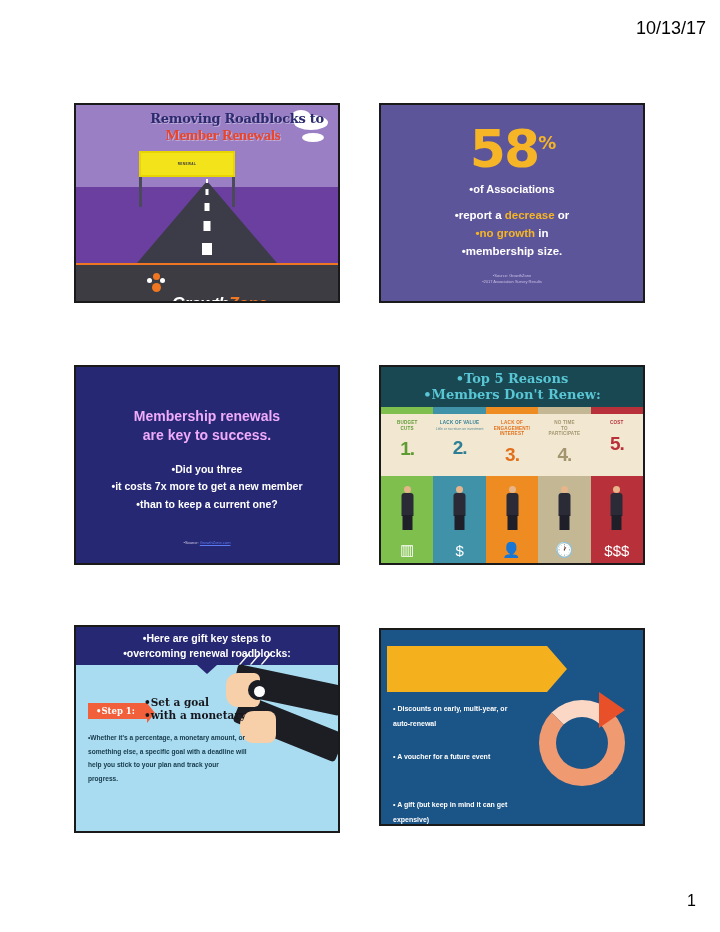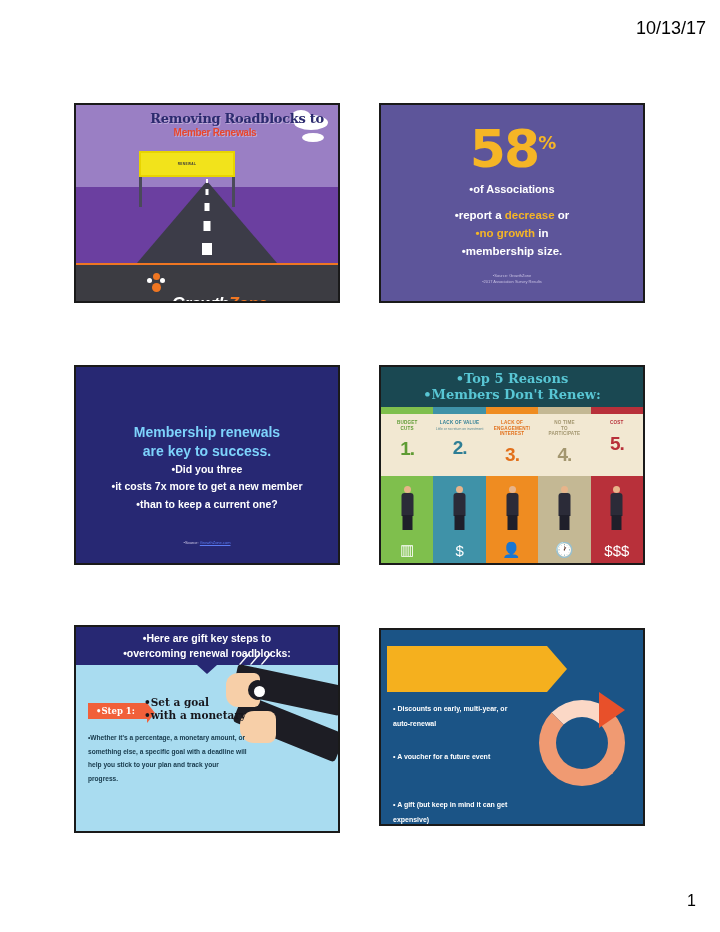--- a/index.html
+++ b/index.html
@@ -39,22 +39,22 @@
   .s1-sky { position:absolute; left:0; top:0; width:100%; height:42%; background:#9a7fc4; }
   .s1-ground { position:absolute; left:0; top:42%; width:100%; height:58%; background:#6b3fa0; }
   .s1-title1 {
     position:absolute; top:6px; left:0; width:100%; text-align:center;
     font-family:"DejaVu Serif", serif; font-weight:bold; font-size:13px;
     color:#2b2a6e; letter-spacing:-0.3px;
     text-shadow: 1px 1px 0 rgba(255,255,255,.35);
     margin-left: 30px;
   }
   .s1-title2 {
-    position:absolute; top:22px; left:8px; width:100%; text-align:center;
-    font-family:Liberation Sans, sans-serif; font-weight:bold; font-size:10px;
+    position:absolute; top:22px; left:16px; width:100%; text-align:center;
+    font-family:Liberation Serif, serif; font-weight:bold; font-size:15px;
     color:#e8452c; letter-spacing:-0.3px;
     text-shadow: 1px 1px 0 rgba(255,255,255,.35);
   }
   .s1-cloud { position:absolute; background:#fff; border-radius:50%; }
   .c1 { width:34px; height:15px; right:10px; top:10px; }
   .c1b{ width:20px; height:14px; right:27px; top:5px; }
   .c2 { width:22px; height:9px;  right:14px; top:28px; }
   .s1-billboard {
     position:absolute; left:63px; top:46px; width:96px; height:26px;
     background:#f2e31b; border:2px solid #e8d400;
@@ -104,22 +104,22 @@
   .s2-l1 { position:absolute; top:78px; left:0; width:100%; text-align:center;
            color:#fff; font-size:11px; font-weight:bold; }
   .s2-body { position:absolute; top:102px; left:0; width:100%; text-align:center;
              color:#fff; font-size:11.5px; font-weight:bold; line-height:1.55; }
   .s2-body .hl { color:#f5b526; }
   .s2-src { position:absolute; bottom:16px; left:0; width:100%; text-align:center;
             color:#c6bfe2; font-size:4px; line-height:1.5; }
 
   
   .s3 { background:#272873; }
-  .s3-title { position:absolute; top:56px; left:0; width:100%; text-align:center;
-              color:#7dd3fc; font-size:14px; font-weight:bold; line-height:1.35; }
+  .s3-title { position:absolute; top:40px; left:0; width:100%; text-align:center;
+              color:#f0abfc; font-size:14px; font-weight:bold; line-height:1.35; }
   .s3-body  { position:absolute; top:94px; left:0; width:100%; text-align:center;
               color:#fff; font-size:10.5px; font-weight:bold; line-height:1.65; }
   .s3-src   { position:absolute; bottom:18px; left:0; width:100%; text-align:center;
               font-size:4px; color:#d0cbe8; }
   .s3-src .lnk { color:#5b7cf5; text-decoration:underline; }
 
   
   .s4 { background:#1a4852; }
   .s4-title { position:absolute; top:4px; left:0; width:100%; text-align:center;
               font-family:"DejaVu Serif", serif; font-weight:bold;

